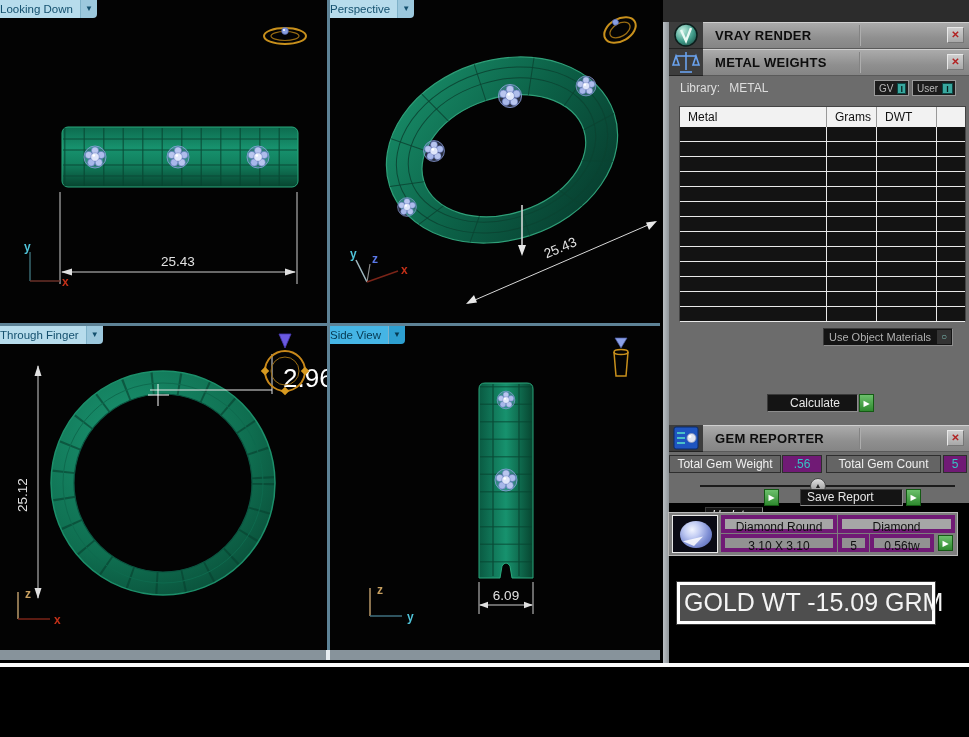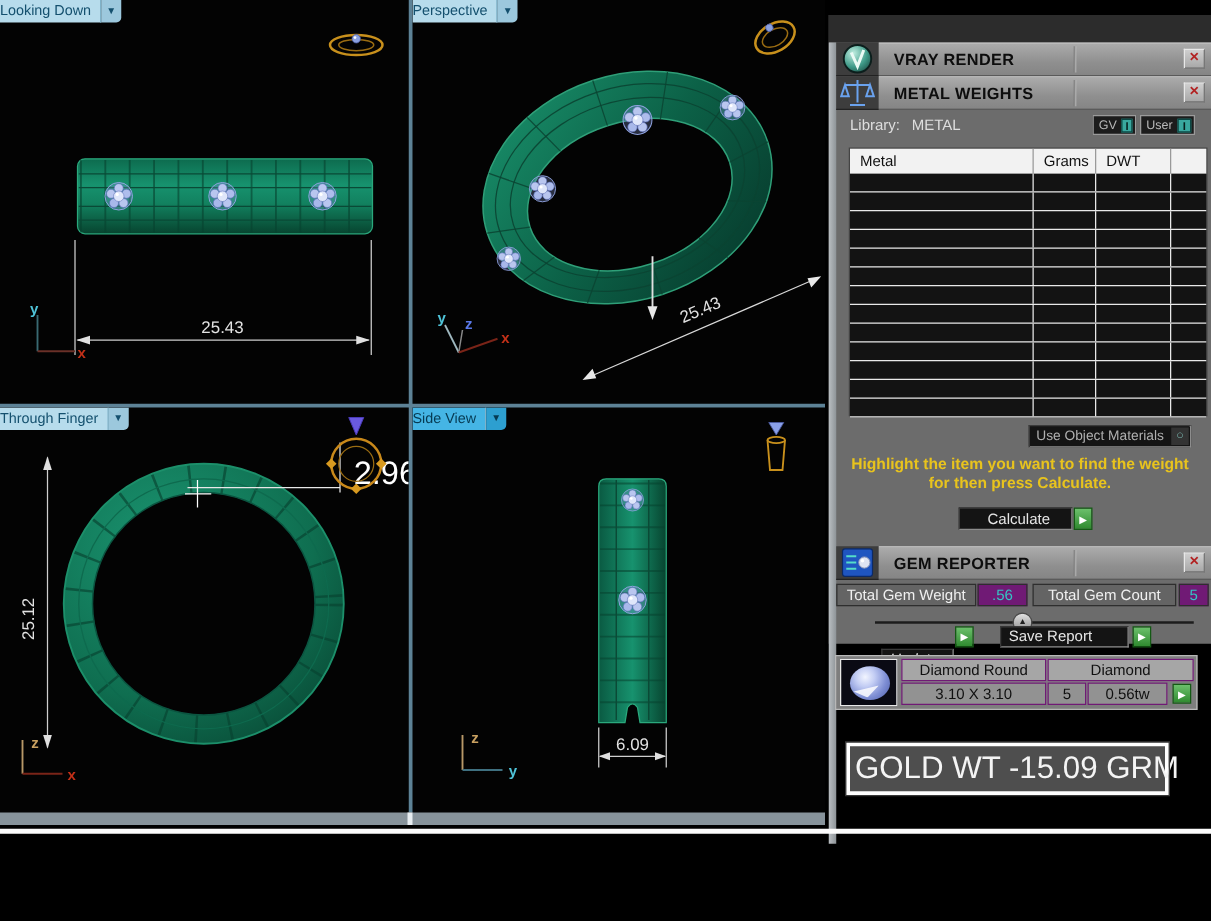--- a/index.html
+++ b/index.html
@@ -21,21 +21,21 @@
   .vp-label.active .arrow{background:#2d9fd0;color:#063a52;}
 
   svg text{font-family:"Liberation Sans",sans-serif;}
   .dim-text{fill:#e2e2e2;font-size:13.5px;}
   .axis-y{fill:#4fc3d8;font-size:12px;font-weight:bold;}
   .axis-x{fill:#c23018;font-size:12px;font-weight:bold;}
   .axis-z{fill:#c8a060;font-size:12px;font-weight:bold;}
   .axis-zb{fill:#5a78e8;font-size:12px;font-weight:bold;}
 
   
-  #panel{left:663px;top:0;width:306px;height:503px;background:#6c6c6c;margin-top:12px;}
+  #panel{left:663px;top:0;width:306px;height:503px;background:#6c6c6c;}
   #panel-topstrip{left:0;top:0;width:306px;height:22px;background:#2c2c2c;}
   #panel-sliver{left:0;top:22px;width:6px;height:641px;background:linear-gradient(90deg,#b9bec2,#8e9498);}
 
   .sec-hdr{position:absolute;left:6px;width:300px;height:27px;}
   .sec-hdr .iconbox{position:absolute;left:0;top:0;width:34px;height:27px;background:#3d3d3d;border-bottom:1px solid #222;display:flex;align-items:center;justify-content:center;}
   .sec-hdr .bar{position:absolute;left:34px;top:0;width:266px;height:27px;background:linear-gradient(#ababab,#8f8f8f 60%,#858585);border-top:1px solid #cfcfcf;border-bottom:1px solid #5a5a5a;}
   .sec-hdr .title{position:absolute;left:46px;top:6px;font-size:13px;font-weight:bold;color:#0d0d0d;letter-spacing:.3px;}
   .sec-hdr .groove{position:absolute;left:190px;top:3px;width:2px;height:21px;background:linear-gradient(90deg,#6e6e6e,#c2c2c2);}
   .xbtn{position:absolute;right:5px;top:5px;width:17px;height:16px;background:linear-gradient(#cfcfcf,#a8a8a8);border:1px solid #777;border-top-color:#e8e8e8;border-left-color:#e8e8e8;color:#b22222;font-size:10px;font-weight:bold;text-align:center;line-height:14px;cursor:pointer;}
 
@@ -53,21 +53,21 @@
 
   .darkfield{position:absolute;background:#141414;border:1px solid #8d8d8d;border-top-color:#3a3a3a;border-left-color:#3a3a3a;color:#e6e6e6;font-size:12px;}
   .greenbtn{position:absolute;background:linear-gradient(#6cc06c,#2f8a2f);border:1px solid #145a14;color:#fff;font-size:8px;text-align:center;cursor:pointer;}
 
   #instruction{left:0;top:352px;width:306px;color:#e8c31d;font-size:12.5px;font-weight:bold;text-align:center;line-height:15px;padding:0 16px;}
 
   .label-box{position:absolute;height:18px;background:#646464;border:1px solid #2e2e2e;color:#f0f0f0;font-size:12px;line-height:16px;text-align:center;}
   .value-box{position:absolute;height:18px;background:#701a75;border:1px solid #2e2e2e;color:#35c4c4;font-size:12px;line-height:16px;text-align:center;}
 
   #gem-card{left:5px;top:512px;width:290px;height:44px;background:#7e7e7e;border:1px solid #b8b8b8;}
-  .gcell{position:absolute;font-size:12px;color:#101010;text-align:center;border:1px solid #701a75;}
+  .gcell{position:absolute;font-size:12px;color:#101010;text-align:center;border:4px solid #701a75;}
   .gcell.h{background:#a6a6a6;line-height:16px;}
   .gcell.v{background:#929292;line-height:16px;}
   #gem-thumb{position:absolute;left:3px;top:2px;width:46px;height:38px;background:#0a0a14;border:1px solid #e8e8e8;}
   #gem-stone{position:absolute;left:7px;top:5px;width:32px;height:27px;border-radius:50%;
      background:radial-gradient(circle at 38% 32%,#f2f5ff 0%,#c3cdf4 28%,#7e8ed4 62%,#4a5aa8 100%);}
   #gem-stone .facet{position:absolute;left:3px;top:13px;width:20px;height:12px;background:#fdfdff;opacity:.85;
      clip-path:polygon(0 60%,100% 20%,55% 100%);}
 
   #gold-box{left:14px;top:582px;width:258px;height:42px;background:#4e4e4e;border:3px solid #fff;outline:1px solid #383838;color:#f4f4f4;font-size:25px;line-height:35px;padding-left:4px;white-space:nowrap;}
 
@@ -485,21 +485,20 @@
             <div class="mt-cell c3"></div>
           </div>
         </div>
     </div>
 
     <div class="darkfield" style="left:160px;top:328px;width:130px;height:18px;color:#b0b0b0;font-size:11px;line-height:16px;padding-left:5px;cursor:pointer;">
       <span>Use Object Materials</span>
       <span style="position:absolute;right:1px;top:1px;width:14px;height:14px;background:#333;color:#7ab8b0;font-size:10px;line-height:14px;text-align:center;">○</span>
     </div>
 
-    <div id="instruction" class="abs">Highlight the item you want to find the weight for then press Calculate.</div>
 
     <div class="darkfield" style="left:104px;top:394px;width:91px;height:18px;line-height:16px;padding-left:22px;">
       <span>Calculate</span>
     </div>
     <div class="greenbtn" style="left:196px;top:394px;width:15px;height:18px;line-height:17px;">▶</div>
 
     <div class="sec-hdr" style="top:425px;">
       <div class="iconbox">
         <svg width="26" height="24">
           <rect x="1" y="1" width="24" height="22" rx="2" fill="#1f55c0" stroke="#0c2a66" stroke-width="1"></rect>

